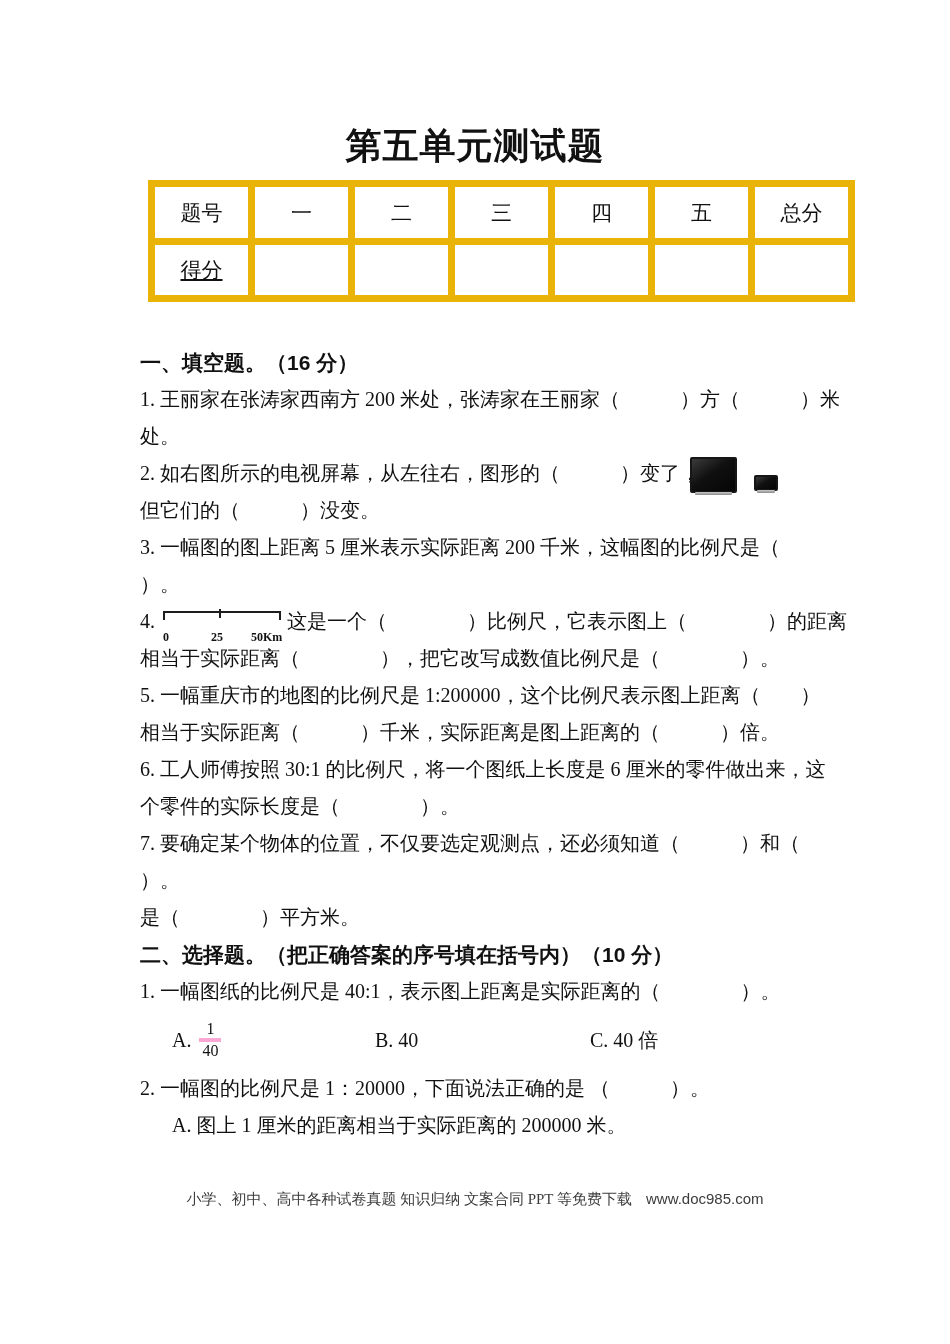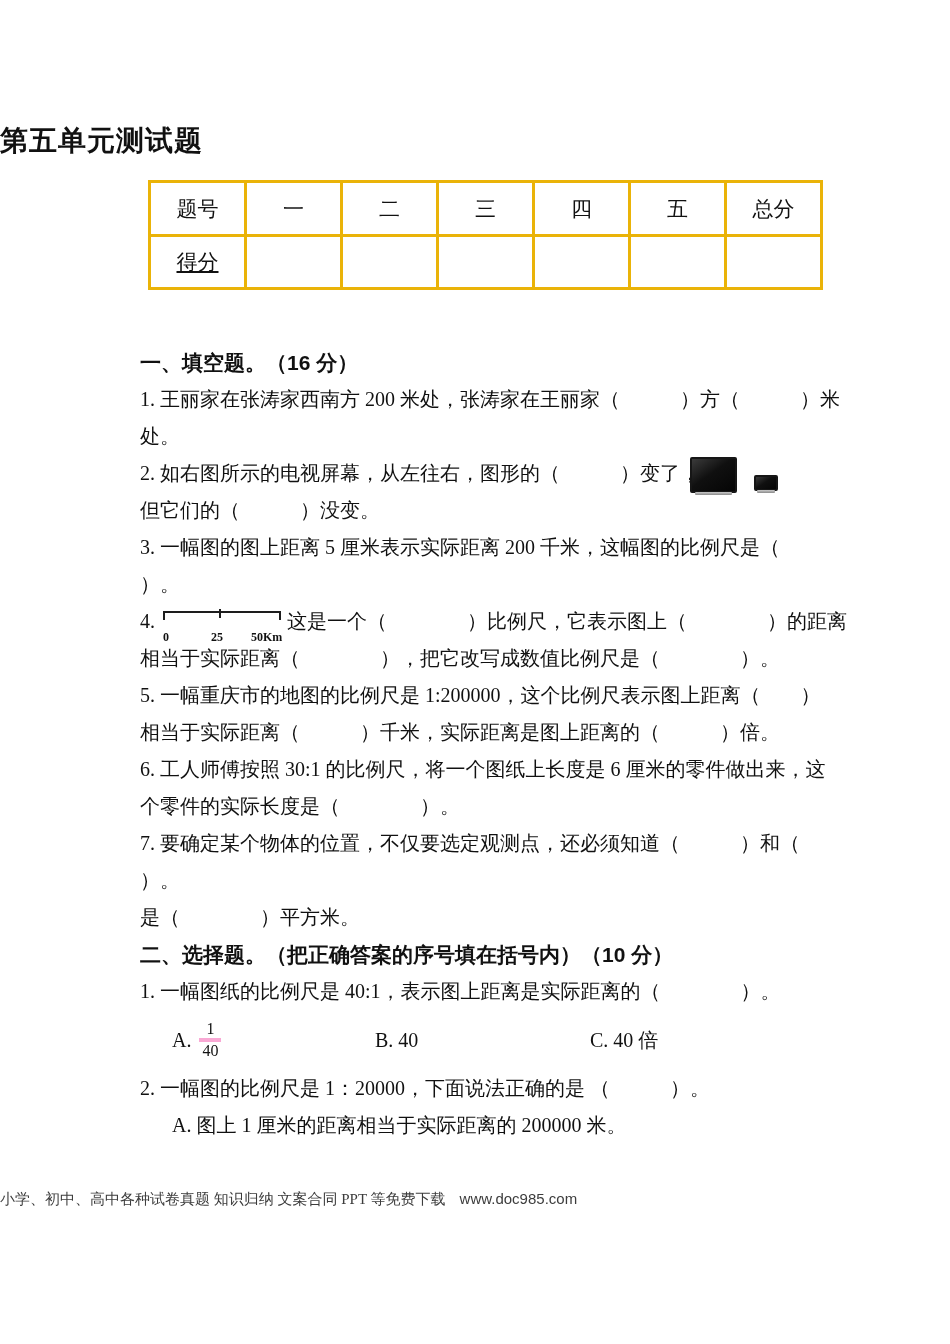--- a/index.html
+++ b/index.html
@@ -3,31 +3,31 @@
 <meta charset="utf-8">
 <style>
   html,body { margin:0; padding:0; background:#ffffff; }
   .page {
     position:relative; width:950px; height:1344px; background:#ffffff;
     font-family:"Liberation Serif","DejaVu Serif",serif; color:#111;
     overflow:hidden;
   }
   .doc-title {
     position:absolute; top:122px; left:0; width:100%;
-    font-size:28px; font-weight:700;
+    text-align:center; font-size:36px; font-weight:700;
     font-family:Liberation Sans, sans-serif;
     letter-spacing:1px;
   }
   .score-table {
     position:absolute; top:180px; left:148px;
     border-collapse:collapse; table-layout:fixed; width:652px;
     font-size:21px;
   }
   .score-table td, .score-table th {
-    border:3px solid #eab308; width:93px; text-align:center;
+    border:7px solid #eab308; width:93px; text-align:center;
     font-weight:normal; padding:0;
   }
   .score-table .r1 td, .score-table .r1 th { height:51px; }
   .score-table .r2 td, .score-table .r2 th { height:50px;text-decoration:underline; }
   .content { position:absolute; top:344px; left:140px; width:690px; }
   .line {
     margin:0; height:37px; line-height:37px; font-size:20px;
     white-space:nowrap;
   }
   .heading {
@@ -73,21 +73,21 @@
   .opt-a { width:203px; display:flex; align-items:center; }
   .opt-b { width:215px; }
   .frac {
     display:inline-block; text-align:center; font-size:16px; line-height:1.15;
     margin-left:8px;
   }
   .frac .num { display:block; padding:0 6px; }
   .frac .den { display:block; border-top:4px solid #f9a8d4; padding:0 3px; }
   .indent { padding-left:32px; }
   .footer {
-    position:absolute; top:1190px; left:0; width:100%; 
+    position:absolute; top:1190px; left:0; width:100%; text-align:center;
     font-size:15px; color:#3c3c3c;
   }
   .footer .url {
     font-family:"Liberation Sans","DejaVu Sans",sans-serif; margin-left:14px;
   }
 </style>
 </head>
 <body>
 
 <div class="page">

